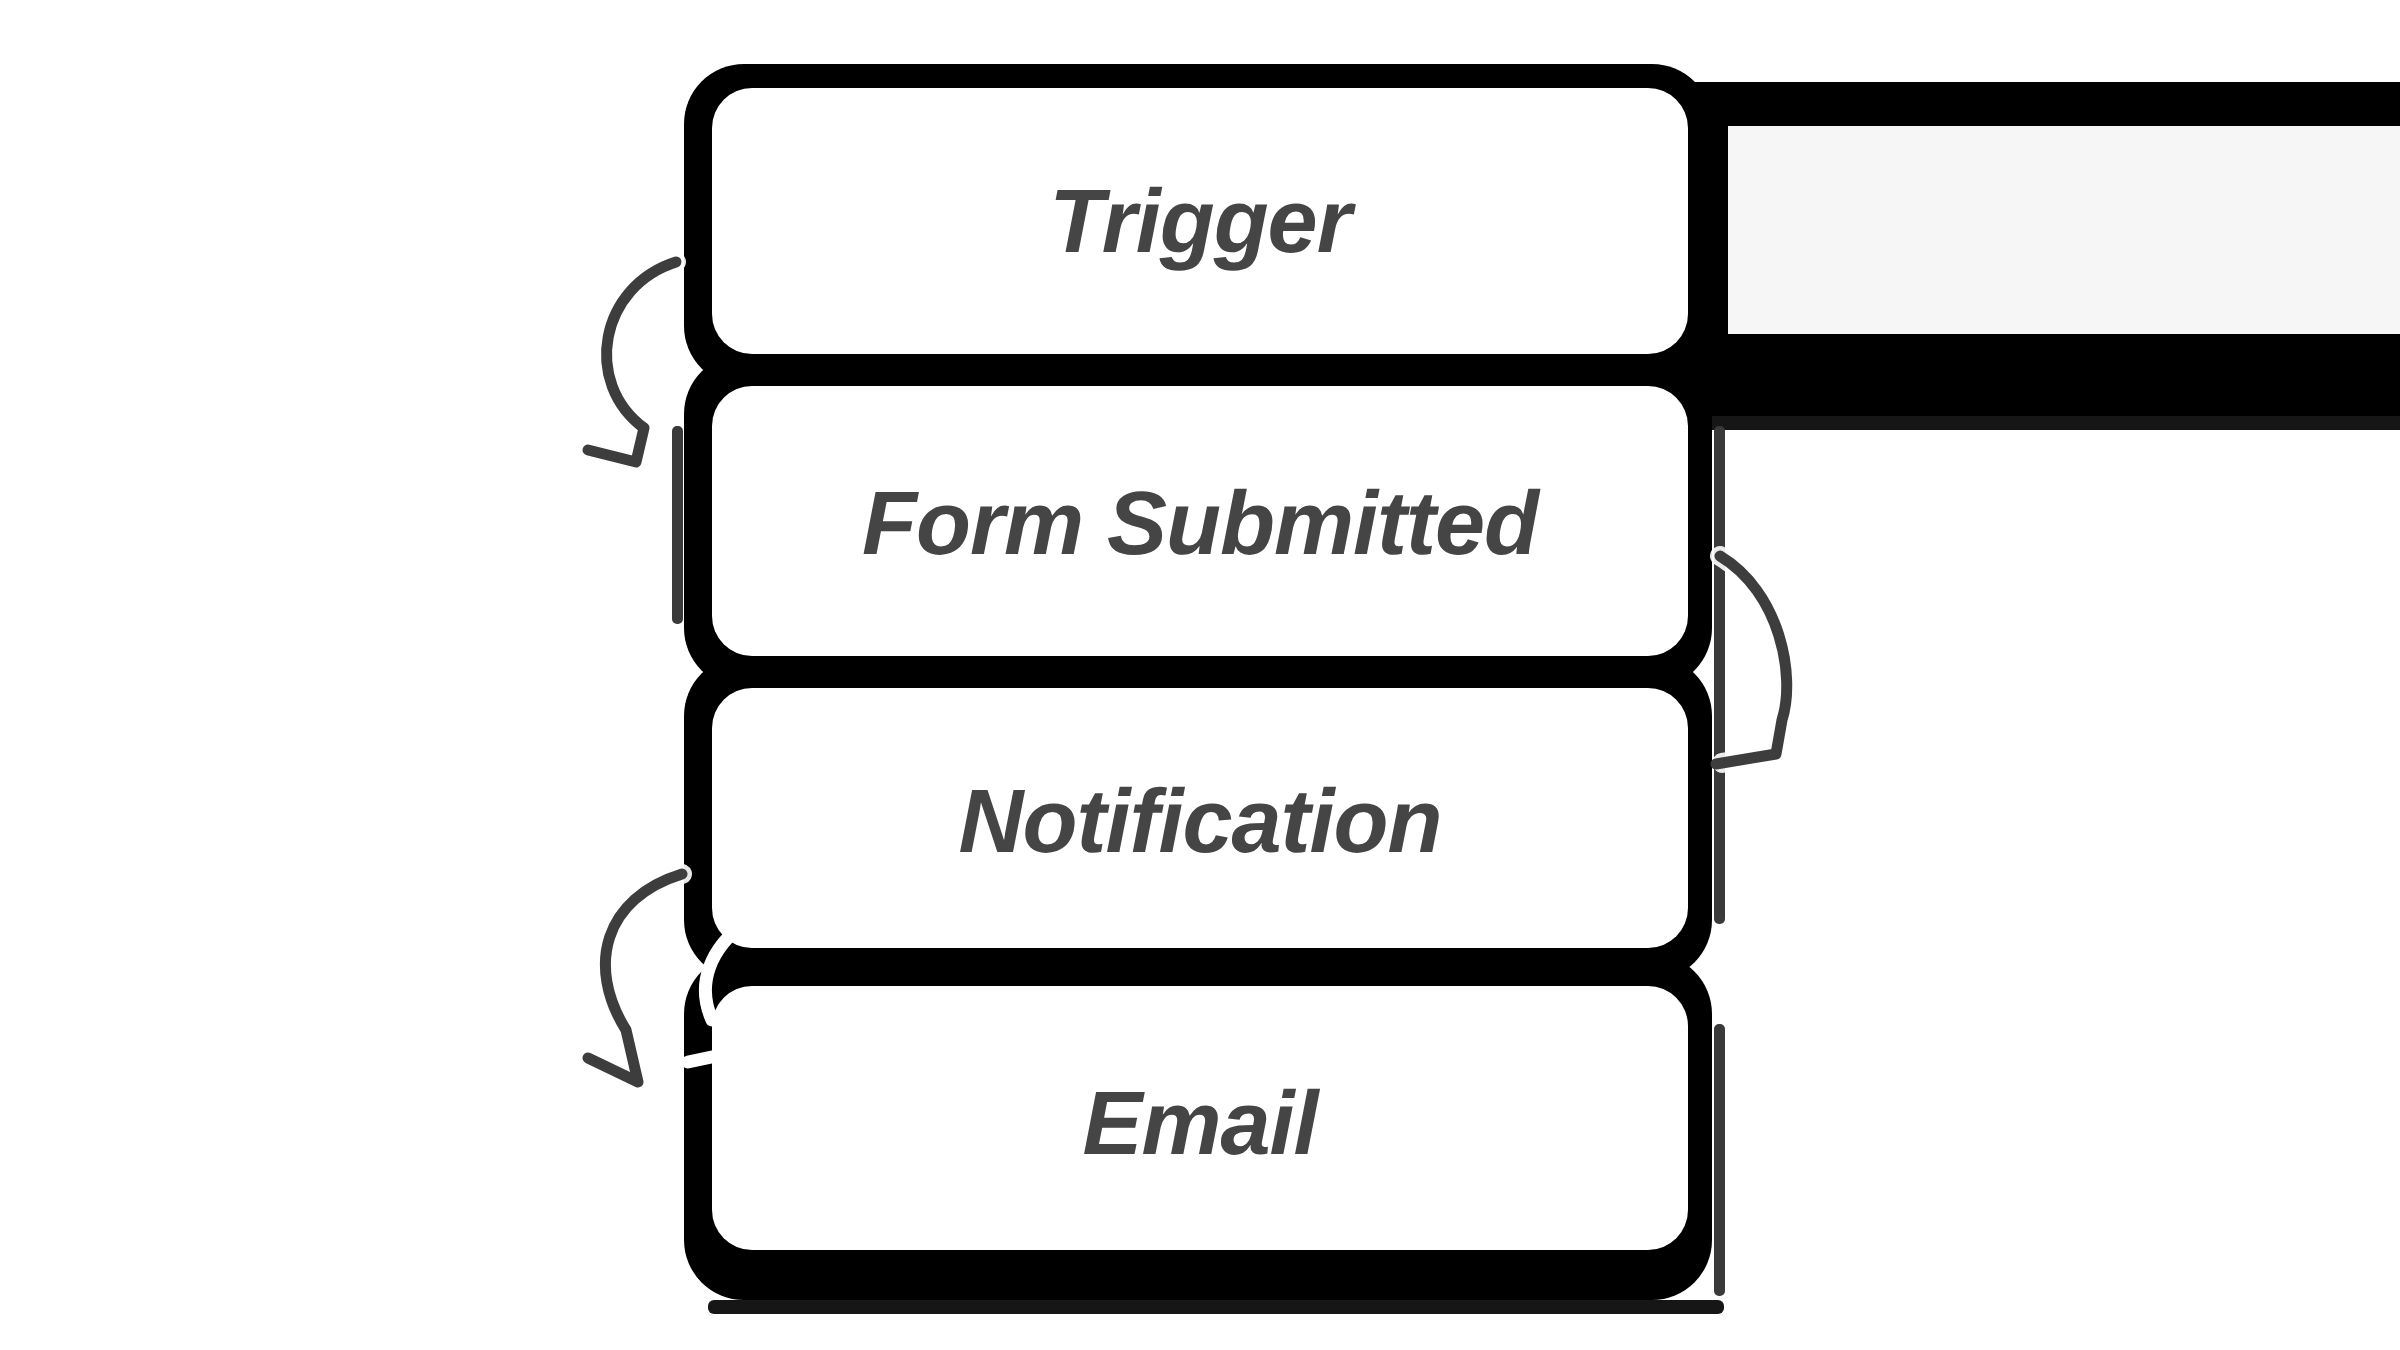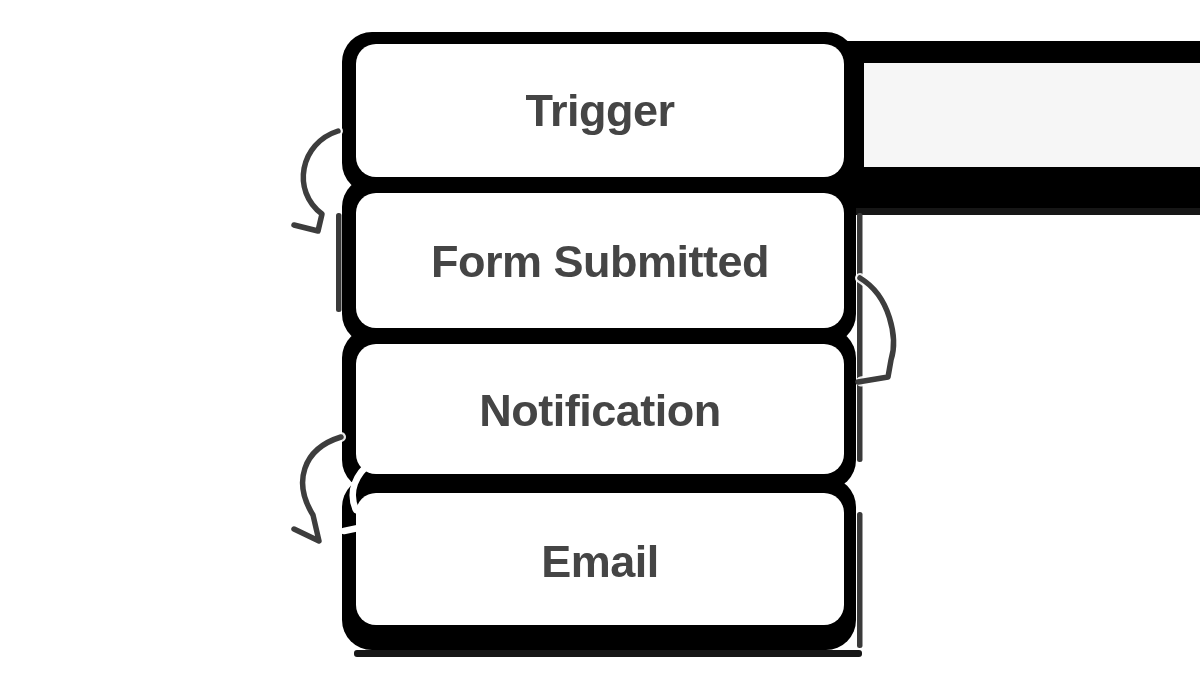--- a/index.html
+++ b/index.html
@@ -8,20 +8,21 @@
     background: #ffffff;
     width: 1200px;
     height: 675px;
     overflow: hidden;
     font-family: "Liberation Sans", sans-serif;
   }
   .canvas-wrap {
     position: relative;
     width: 1200px;
     height: 531px;
+    font-style: italic;
   }
   svg { display: block; }
   .node-label {
     font-family: "Liberation Sans", "DejaVu Sans", sans-serif;
     font-weight: 700;
     font-size: 45px;
     letter-spacing: -0.5px;
     fill: #454545;
     text-anchor: middle;
   }

